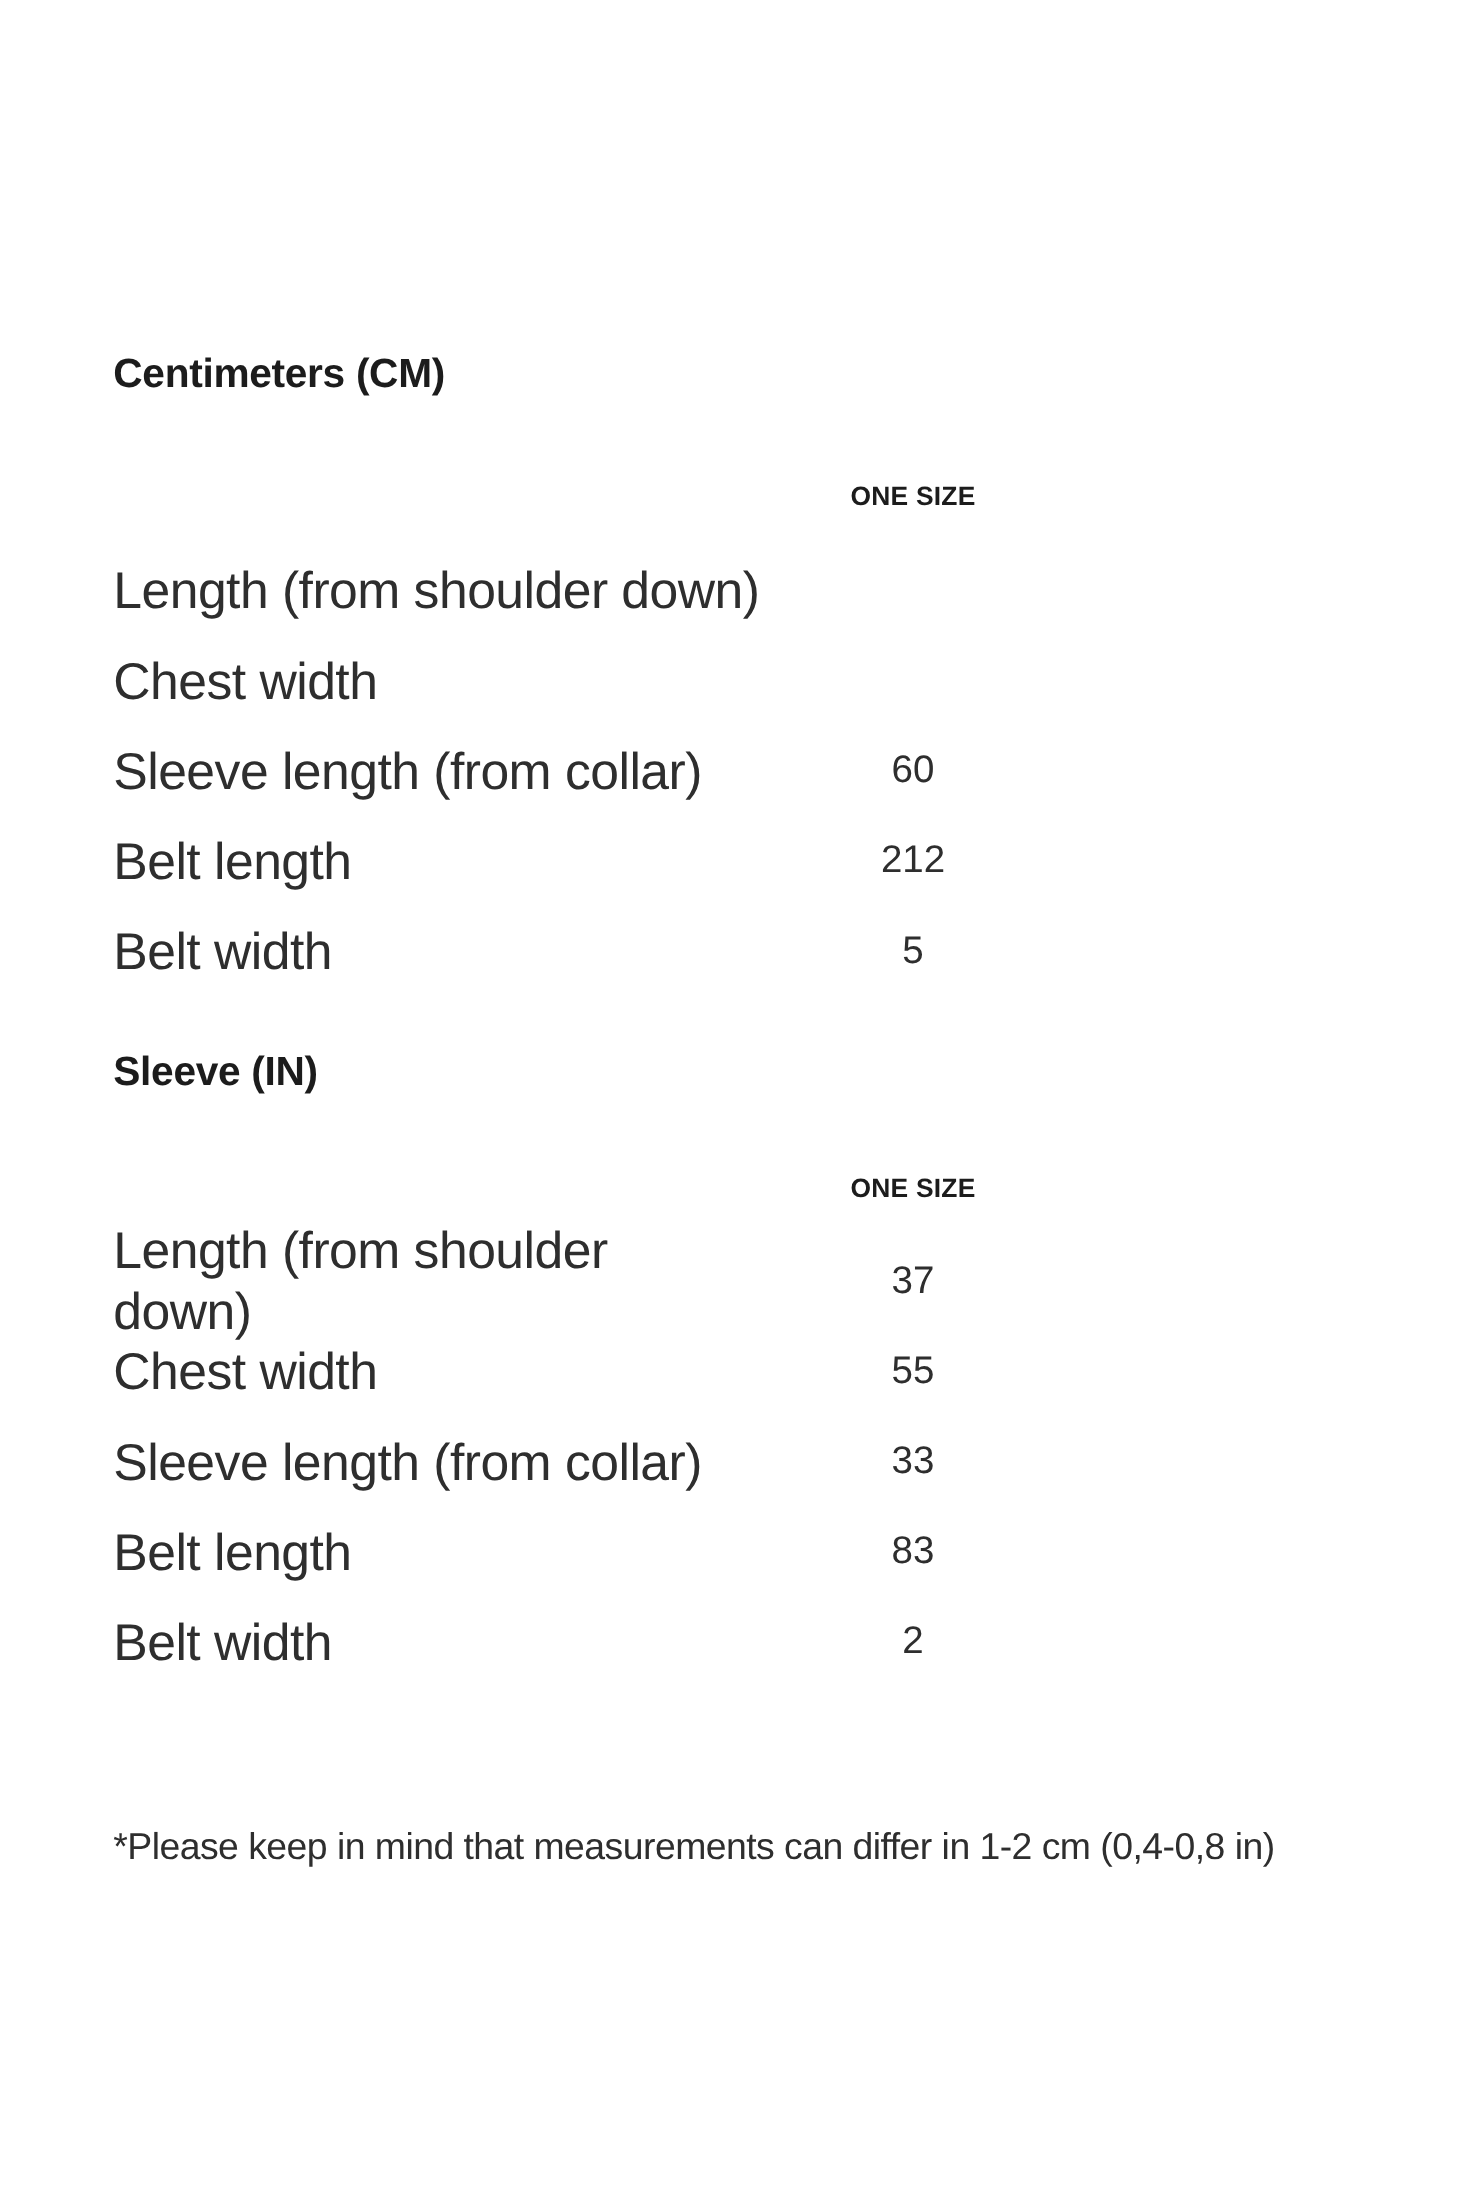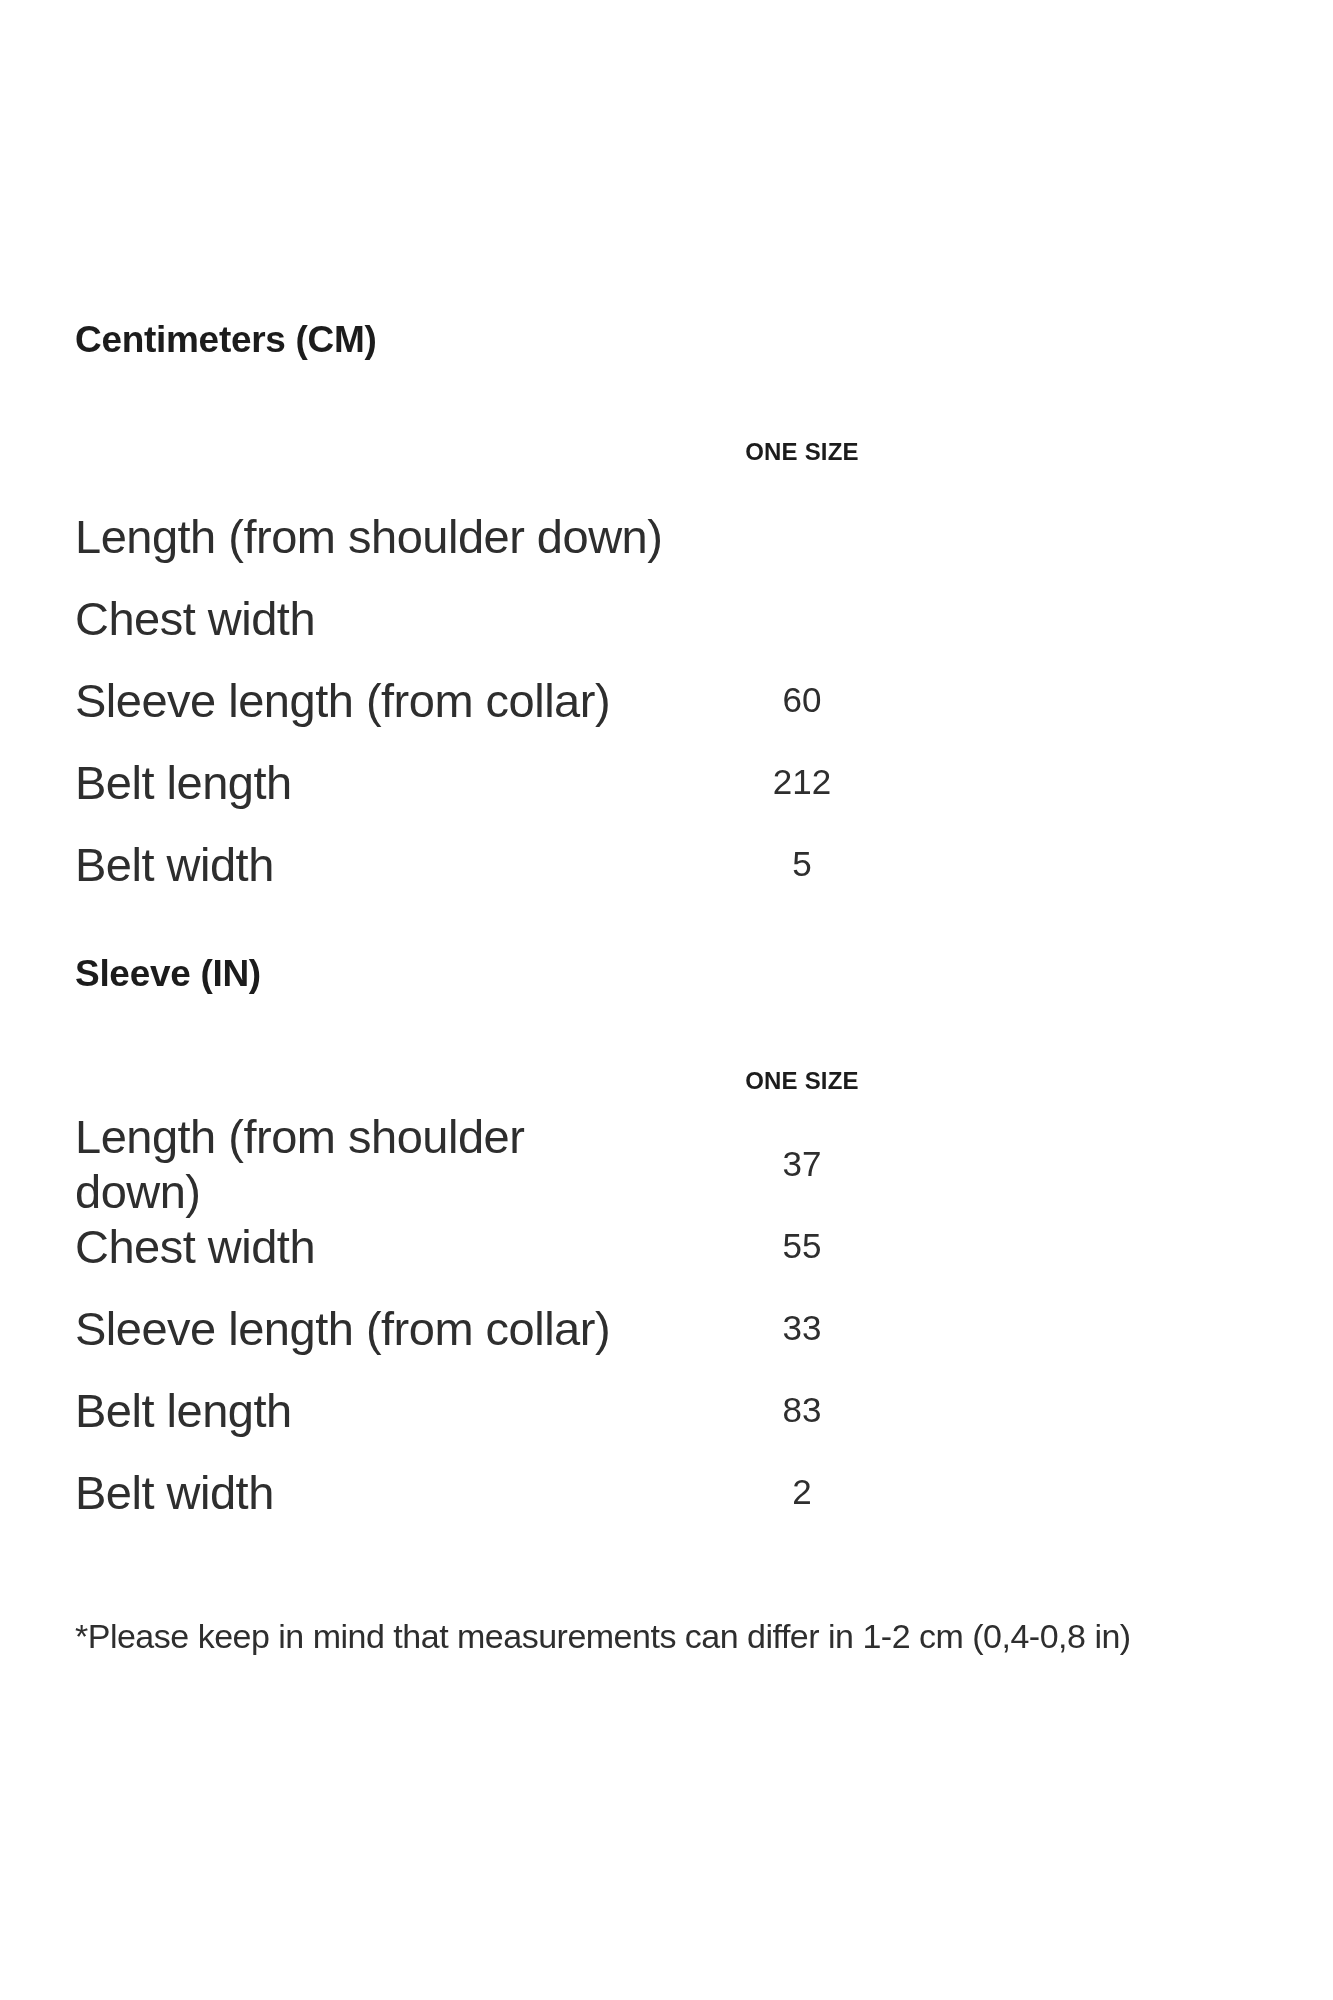--- a/index.html
+++ b/index.html
@@ -2,21 +2,21 @@
 <html><head>
 <meta charset="utf-8">
 <style>
   html,body{margin:0;padding:0;background:#ffffff;}
   .page{
     position:relative;
     width:1333px;
     height:2000px;
     background:#ffffff;
     box-sizing:border-box;
-    padding-left:75px;
+    padding-left:103px;
     font-family:"Liberation Sans", sans-serif;
     color:#2e2e2e;
     overflow:hidden;
   }
   .tbl{width:877px;}
   .h-row{height:82px;display:flex;align-items:center;}
   .heading{
     font-size:37px;
     font-weight:700;
     color:#1c1c1c;
@@ -39,21 +39,21 @@
     color:#2e2e2e;
     letter-spacing:-0.5px;
   }
   .value{
     width:300px;
     text-align:center;
     font-size:35px;
     font-weight:300;
     color:#2e2e2e;
   }
-  .footnote-row{height:82px;display:flex;align-items:flex-start;}
+  .footnote-row{height:82px;display:flex;align-items:flex-end;}
   .footnote{
     font-size:34px;
     font-weight:300;
     color:#2e2e2e;
     letter-spacing:-0.5px;
     white-space:nowrap;
   }
   
   .m-heading1{margin-top:299px;}
   .m-onesize1{margin-top:30px;}

